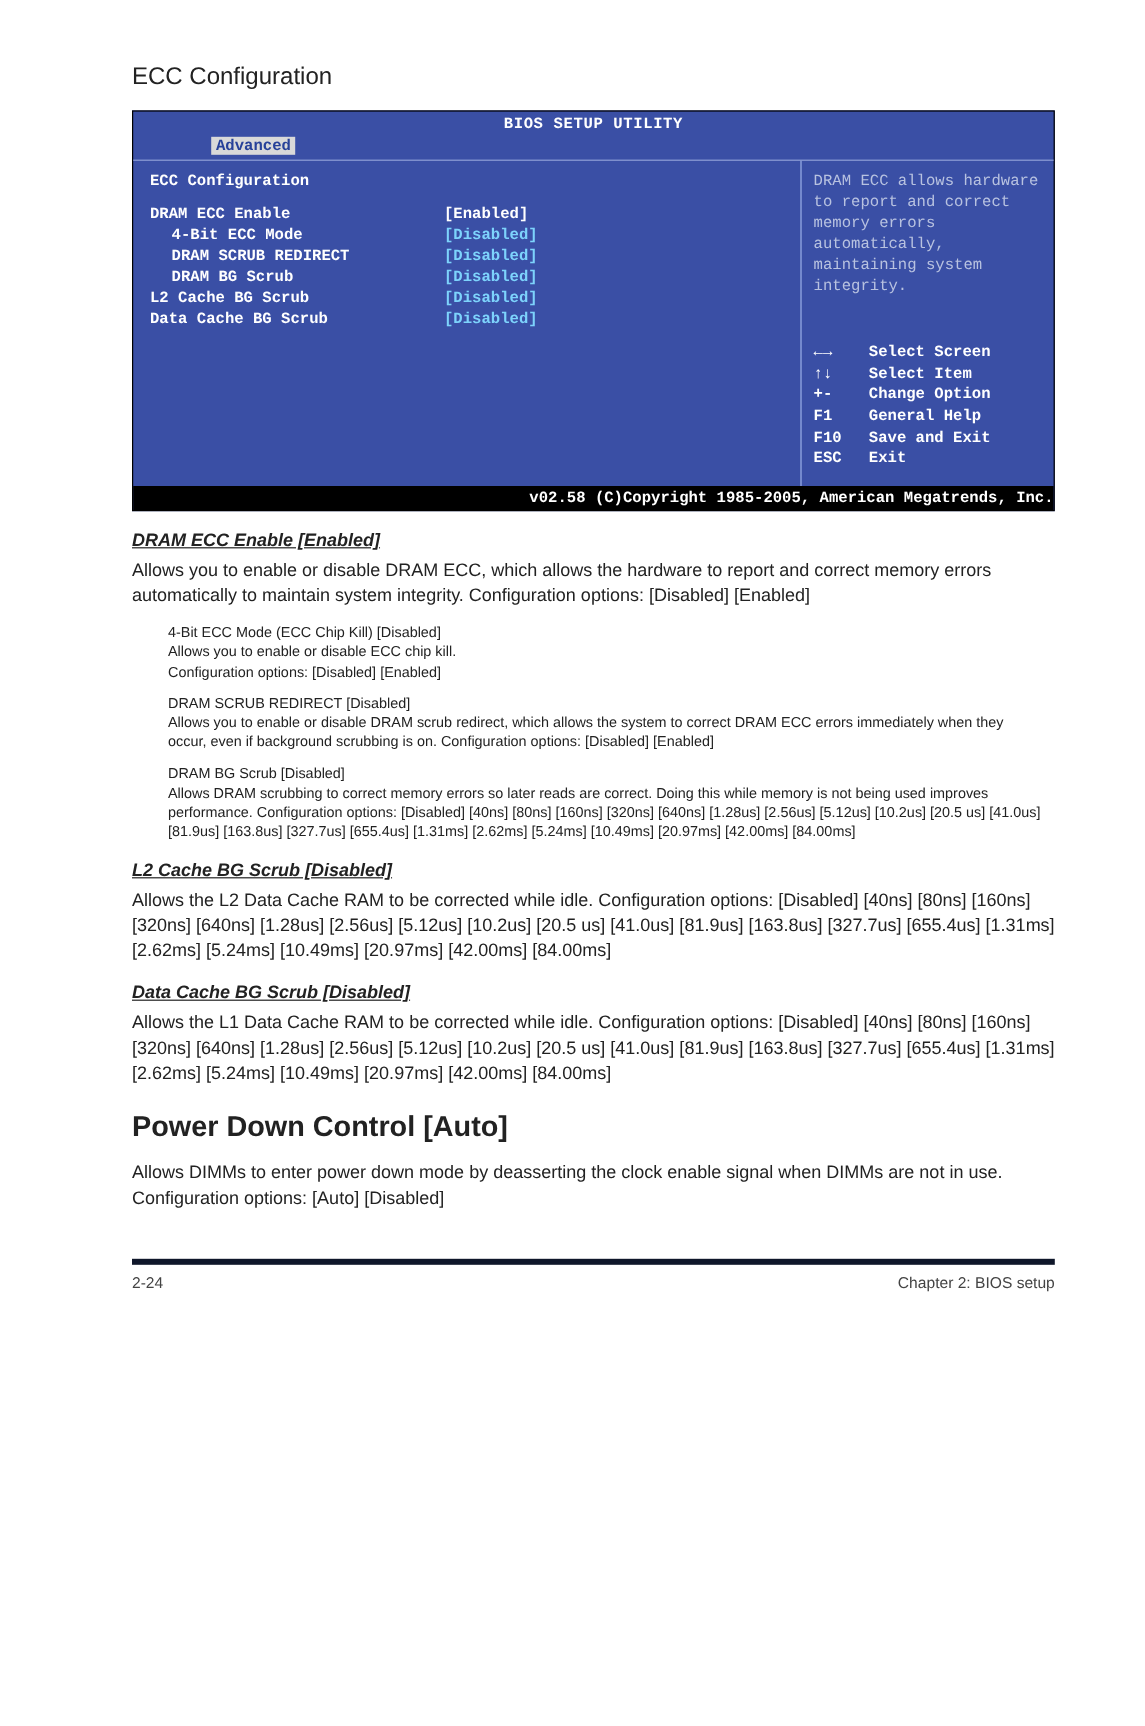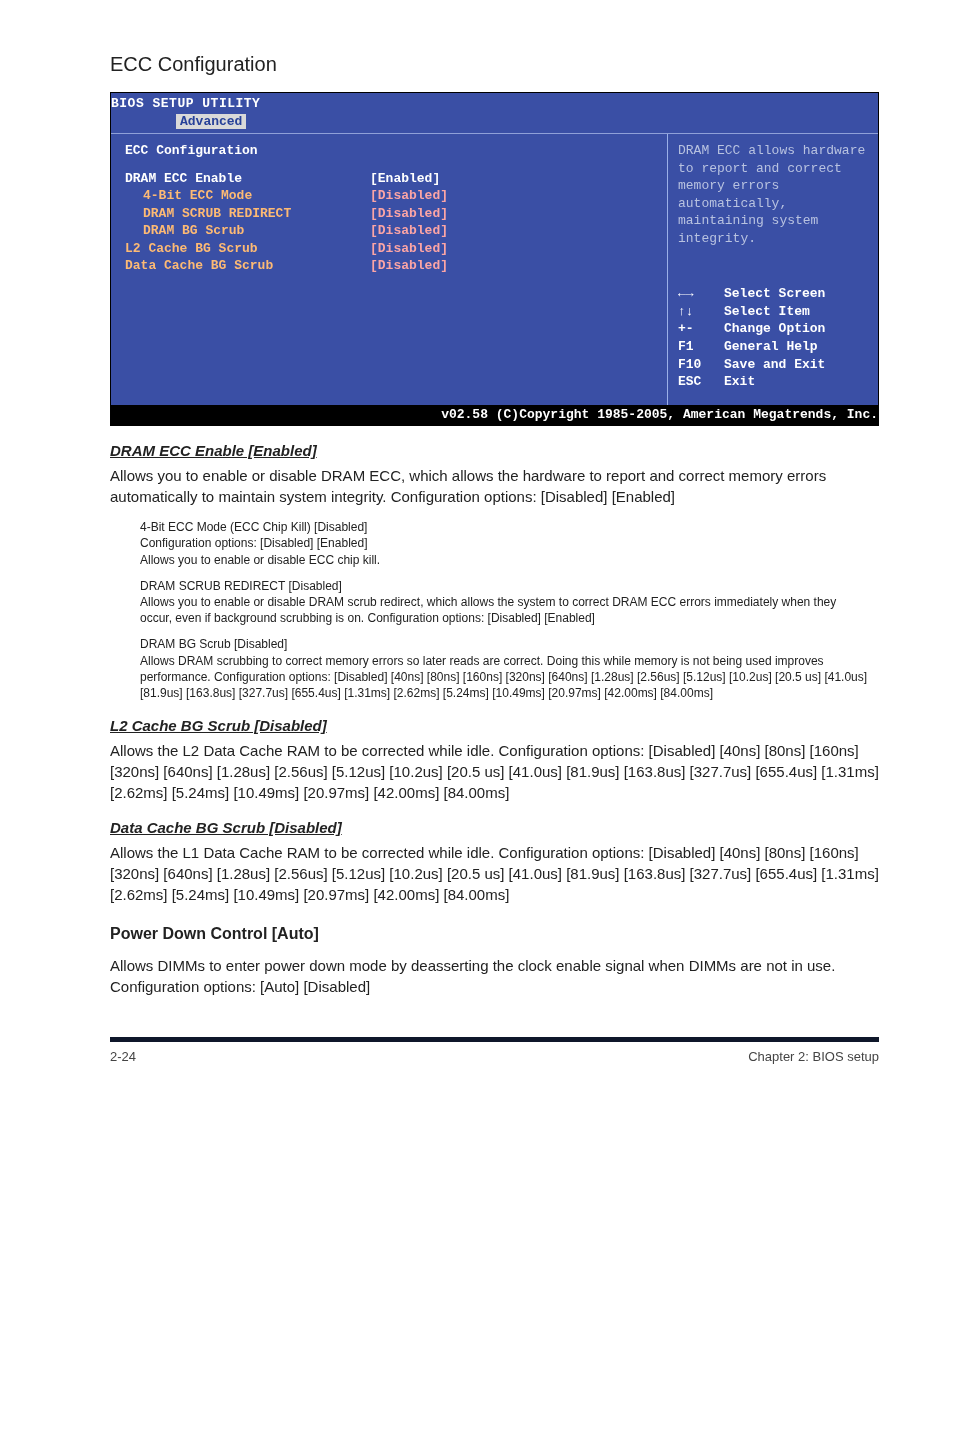--- a/index.html
+++ b/index.html
@@ -23,21 +23,21 @@
   
   .bios-box {
     font-family: "Courier New", monospace;
     font-size: 13px;
     line-height: 1.35;
     background: #3a4fa5;
     color: #fff;
     border: 1px solid #000;
   }
   .bios-title {
-    text-align: left;
+    text-align: center;
     font-weight: bold;
     color: #fff;
     letter-spacing: 0.5px;
     padding-top: 2px;
   }
   .bios-tabrow {
     padding: 0 10px 3px;
   }
   .bios-tab {
     background: #d9d9d9;
@@ -62,22 +62,22 @@
   }
   .ecc-head {
     color: #fff;
     font-weight: bold;
     margin-bottom: 10px;
   }
   .opt-row { display: flex; }
   .opt-label { width: 245px; }
   .opt-val   { width: 120px; }
   .enabled   { color: #ffffff; font-weight: bold; }
-  .disabled  { color: #fca5a5; font-weight: bold; }
-  .dim-label { color: #fdba74; font-weight: bold; }
+  .disabled  { color: #7dd3fc; font-weight: bold; }
+  .dim-label { color: #ffffff; font-weight: bold; }
   .sub       { padding-left: 18px; }
   .help-block {
     color: #fff;
     font-weight: bold;
     margin-top: 38px;
   }
   .help-line { display: flex; }
   .help-key  { width: 46px; }
   .bios-footer {
     background: #000;
@@ -99,21 +99,21 @@
   .body-p { margin-bottom: 12px; }
 
   .inset {
     margin-left: 30px;
     margin-right: 10px;
     font-size: 12px;
     line-height: 1.35;
   }
   .inset-block { margin-bottom: 10px; }
 
-  .sub-head { font-size: 16px; margin-top: 18px; margin-bottom: 10px; }
+  .sub-head { font-size: 24px; margin-top: 18px; margin-bottom: 10px; }
 
   .footer {
     margin-top: 40px;
     display: flex;
     justify-content: space-between;
     font-size: 13px;
     color: #444;
     border-top: 5px solid #0f172a;
     padding-top: 6px;
   }
@@ -192,22 +192,22 @@
   </div>
   <div class="bios-footer">v02.58 (C)Copyright 1985-2005, American Megatrends, Inc.</div>
 </div>
 
 <div class="item-head">DRAM ECC Enable [Enabled]</div>
 <p class="body-p">Allows you to enable or disable DRAM ECC, which allows the hardware to report and correct memory errors automatically to maintain system integrity. Configuration options: [Disabled] [Enabled]</p>
 
 <div class="inset">
   <div class="inset-block">
     <div>4-Bit ECC Mode (ECC Chip Kill) [Disabled]</div>
+    <div>Allows you to enable or disable ECC chip kill.</div>
     <div>Configuration options: [Disabled] [Enabled]</div>
-    <div>Allows you to enable or disable ECC chip kill.</div>
   </div>
   <div class="inset-block">
     <div>DRAM SCRUB REDIRECT [Disabled]</div>
     <div>Allows you to enable or disable DRAM scrub redirect, which allows the system to correct DRAM ECC errors immediately when they occur, even if background scrubbing is on. Configuration options: [Disabled] [Enabled]</div>
   </div>
   <div class="inset-block">
     <div>DRAM BG Scrub [Disabled]</div>
     <div>Allows DRAM scrubbing to correct memory errors so later reads are correct. Doing this while memory is not being used improves performance. Configuration options: [Disabled] [40ns] [80ns] [160ns] [320ns] [640ns] [1.28us] [2.56us] [5.12us] [10.2us] [20.5 us] [41.0us] [81.9us] [163.8us] [327.7us] [655.4us] [1.31ms] [2.62ms] [5.24ms] [10.49ms] [20.97ms] [42.00ms] [84.00ms]</div>
   </div>
 </div>

